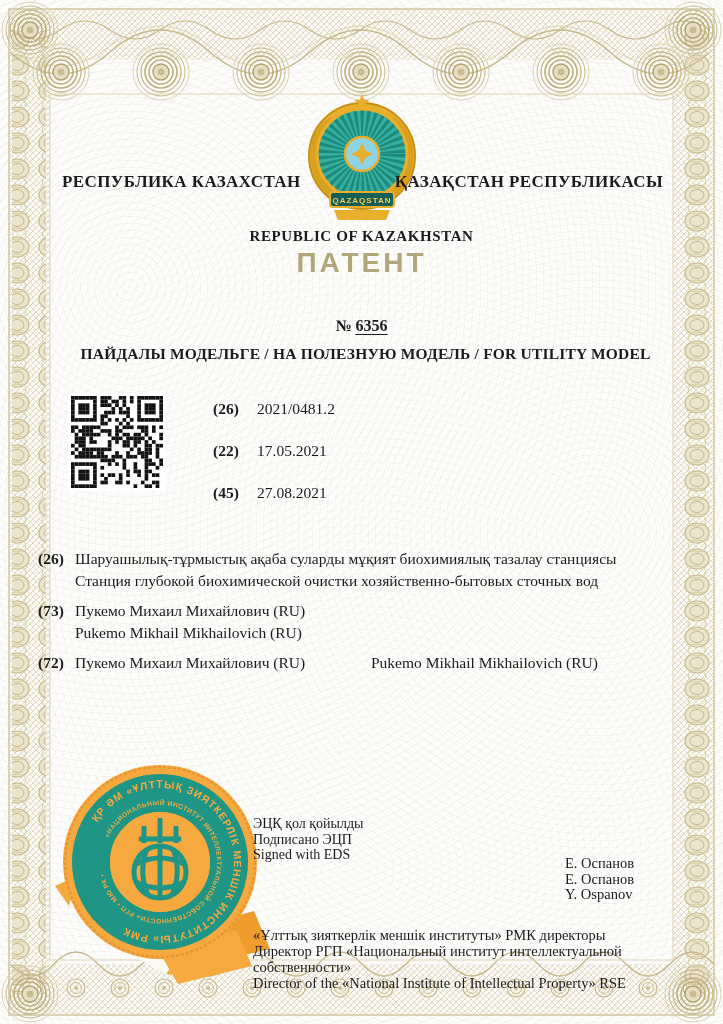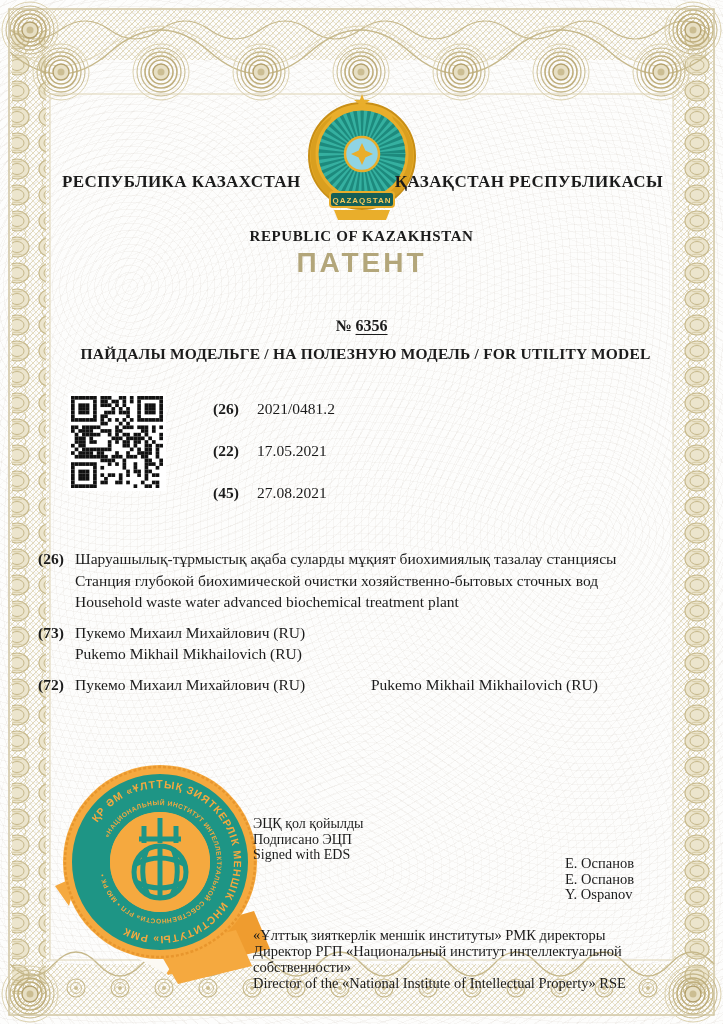--- a/index.html
+++ b/index.html
@@ -505,21 +505,20 @@
       <span class="field-value">27.08.2021</span>
     </div>
   </div>
 
   <div class="abs sections">
     <div class="section">
       <span class="code">(26)</span>
       <span class="content">
         <div>Шаруашылық-тұрмыстық ақаба суларды мұқият биохимиялық тазалау станциясы</div>
         <div>Станция глубокой биохимической очистки хозяйственно-бытовых сточных вод</div>
-        <div>Household waste water advanced biochemical treatment plant</div>
       </span>
     </div>
     <div class="section">
       <span class="code">(73)</span>
       <span class="content">
         <div>Пукемо Михаил Михайлович (RU)</div>
         <div>Pukemo Mikhail Mikhailovich (RU)</div>
       </span>
     </div>
     <div class="section">

